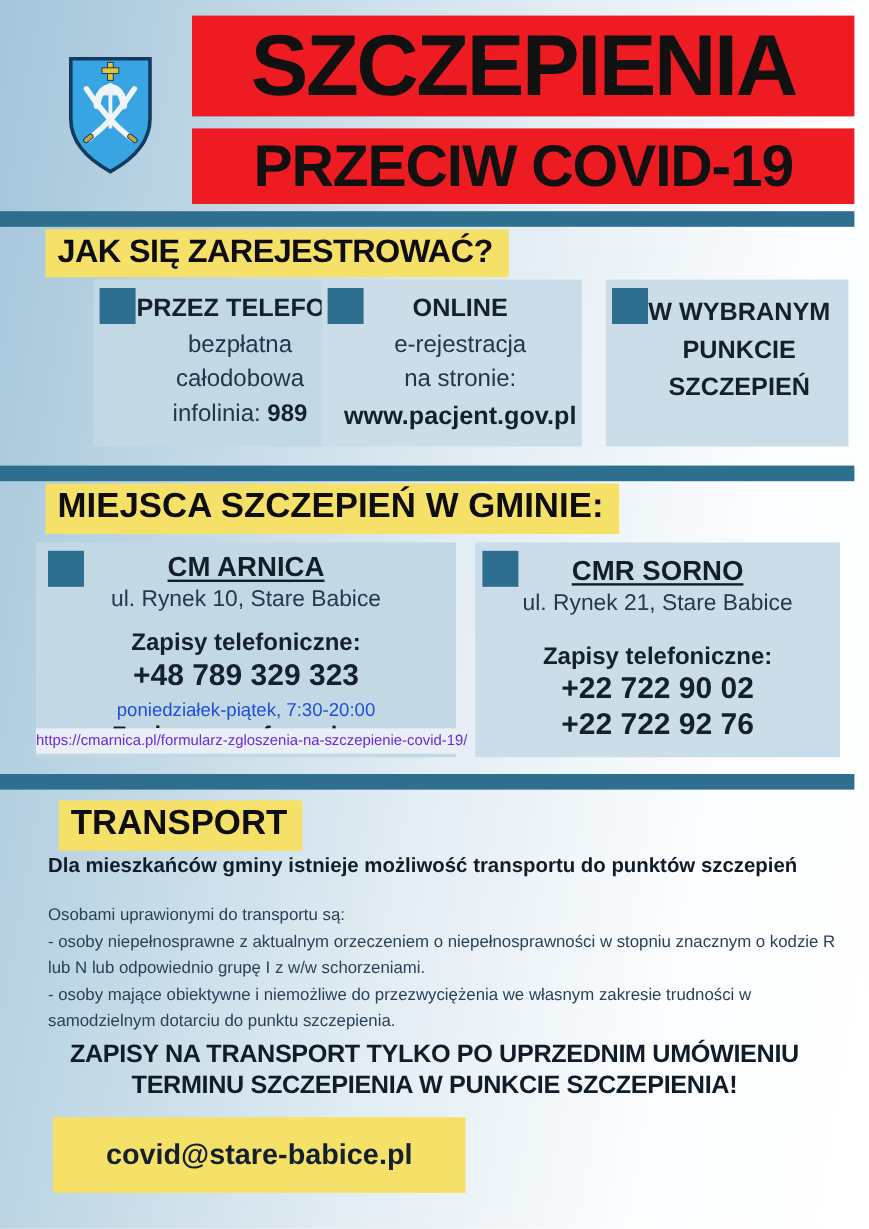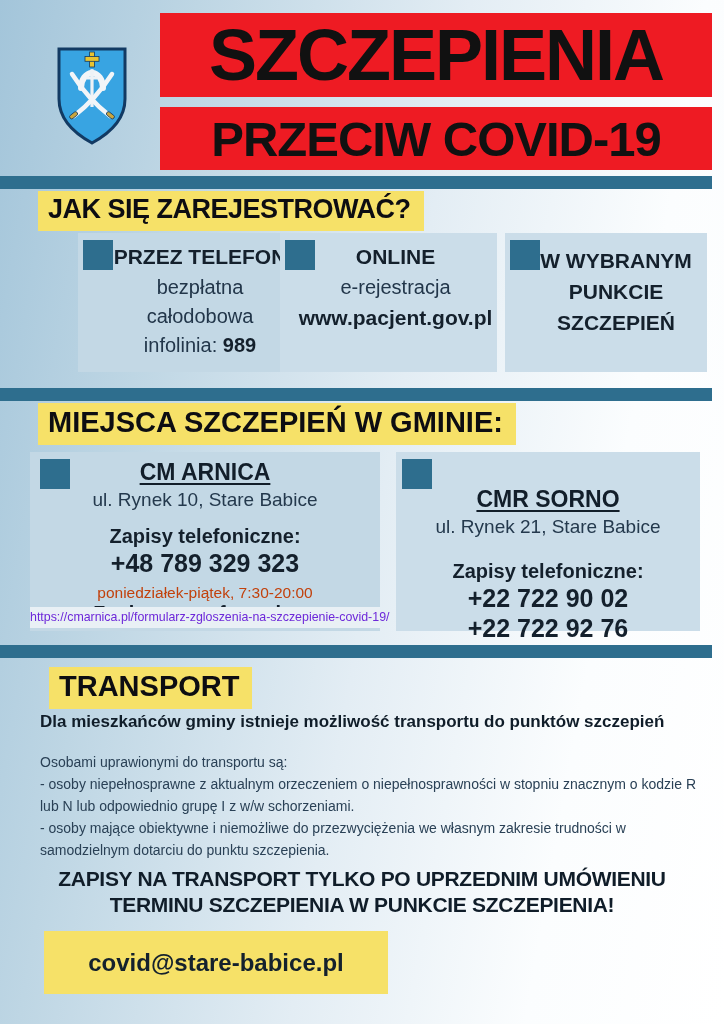--- a/index.html
+++ b/index.html
@@ -19,21 +19,21 @@
   .card.lighter{background:#cbdde9;}
   .sq{position:absolute; width:30px; height:30px; background:#2e6e8e;}
   .card-txt{text-align:center; padding-top:12px;}
   .opt-title{font-size:21px; font-weight:bold; color:#14202c; margin-bottom:4px;}
   .opt-line{font-size:20px; line-height:29px; color:#22364a;}
   .opt-line-b{font-size:21px; line-height:31px; font-weight:bold; color:#14202c;}
   .place-name{font-size:23px; font-weight:bold; color:#121e2a; text-decoration:underline; text-underline-offset:3px;}
   .place-addr{font-size:19px; color:#24394d; margin-top:3px;}
   .place-label{font-size:20px; font-weight:bold; color:#14202c;}
   .place-phone{font-size:25px; font-weight:bold; color:#14202c; line-height:30px;}
-  .place-hours{font-size:15.5px; color:#c2410c; margin-top:6px;}
+  .place-hours{font-size:15.5px; color:#1d4ed8; margin-top:6px;}
   .url-band{position:absolute; left:0; right:0; bottom:3px; height:21px; background:#e9f0f5;
             font-size:12.4px; line-height:21px; text-align:center; color:#6d28d9; white-space:nowrap;}
   .intro{font-size:17px; font-weight:bold; color:#101d29;}
   .details{font-size:14px; line-height:22px; color:#2a4156;}
   .warning{width:724px; text-align:center; font-size:21px; line-height:26px; font-weight:bold; color:#101d29; letter-spacing:-0.3px;}
   .ybox{background:#f6e168; display:flex; align-items:center; justify-content:center;
         font-size:24px; font-weight:bold; color:#14212d;}
 </style>
 </head>
 <body>
@@ -72,25 +72,26 @@
   <div class="abs card" style="left:38px; top:233px; width:226px; height:139px;margin-left:40px;">
     <div class="sq" style="left:5px; top:7px;"></div>
     <div class="card-txt" style="padding-left:18px;">
       <div class="opt-title">PRZEZ TELEFON</div>
       <div class="opt-line">bezpłatna</div>
       <div class="opt-line">całodobowa</div>
       <div class="opt-line"><span>infolinia: </span><span style="font-weight:bold; color:#14202c;">989</span></div>
     </div>
   </div>
 
-  <div class="abs card lighter" style="left:280px; top:233px; width:217px; height:139px;">
+  <div class="abs card lighter" style="left:268px; top:233px; width:217px; height:139px;">
     <div class="sq" style="left:5px; top:7px;"></div>
     <div class="card-txt" style="padding-left:14px;">
       <div class="opt-title">ONLINE</div>
       <div class="opt-line">e-rejestracja</div>
+      <div class="opt-line">na stronie:</div>
       <div class="opt-line-b">www.pacjent.gov.pl</div>
     </div>
   </div>
 
   <div class="abs card lighter" style="left:505px; top:233px; width:202px; height:139px;">
     <div class="sq" style="left:5px; top:7px;"></div>
     <div class="card-txt" style="padding-left:20px;">
       <div class="opt-line-b">W WYBRANYM</div>
       <div class="opt-line-b">PUNKCIE</div>
       <div class="opt-line-b">SZCZEPIEŃ</div>
@@ -111,21 +112,21 @@
       <div class="place-label" style="margin-top:14px;">Zapisy telefoniczne:</div>
       <div class="place-phone">+48 789 329 323</div>
       <div class="place-hours">poniedziałek-piątek, 7:30-20:00</div>
       <div class="place-label">Zapisy przez formularz:</div>
     </div>
     <div class="url-band">https://cmarnica.pl/formularz-zgloszenia-na-szczepienie-covid-19/</div>
   </div>
 
   <div class="abs card lighter" style="left:396px; top:452px; width:304px; height:179px;">
     <div class="sq" style="left:6px; top:7px;"></div>
-    <div class="card-txt" style="padding-top:10px;margin-top:24px;">
+    <div class="card-txt" style="padding-top:10px;">
       <div class="place-name">CMR SORNO</div>
       <div class="place-addr">ul. Rynek 21, Stare Babice</div>
       <div class="place-label" style="margin-top:22px;">Zapisy telefoniczne:</div>
       <div class="place-phone">+22 722 90 02</div>
       <div class="place-phone">+22 722 92 76</div>
     </div>
   </div>
 
   <div class="abs teal-bar" style="top:645px;"></div>
 

